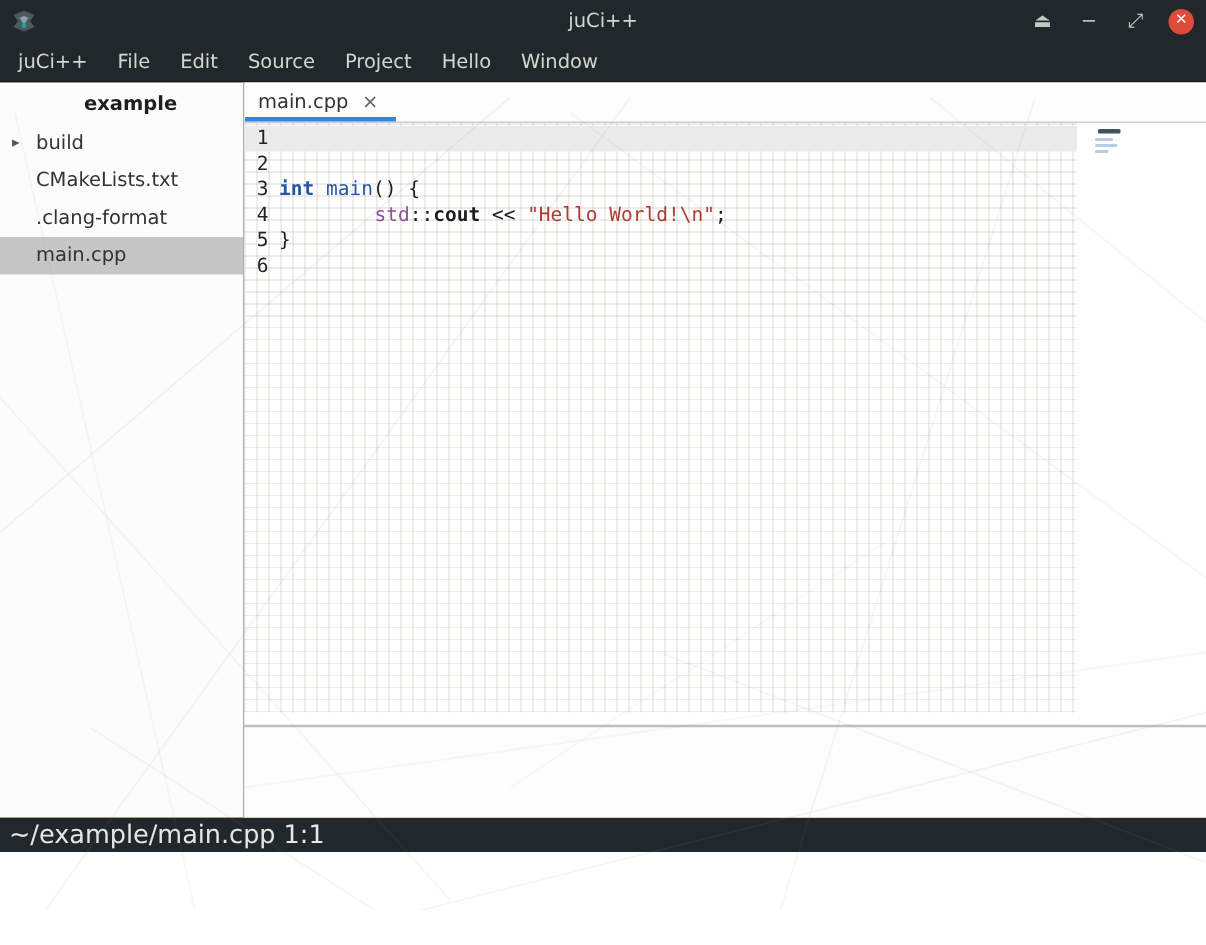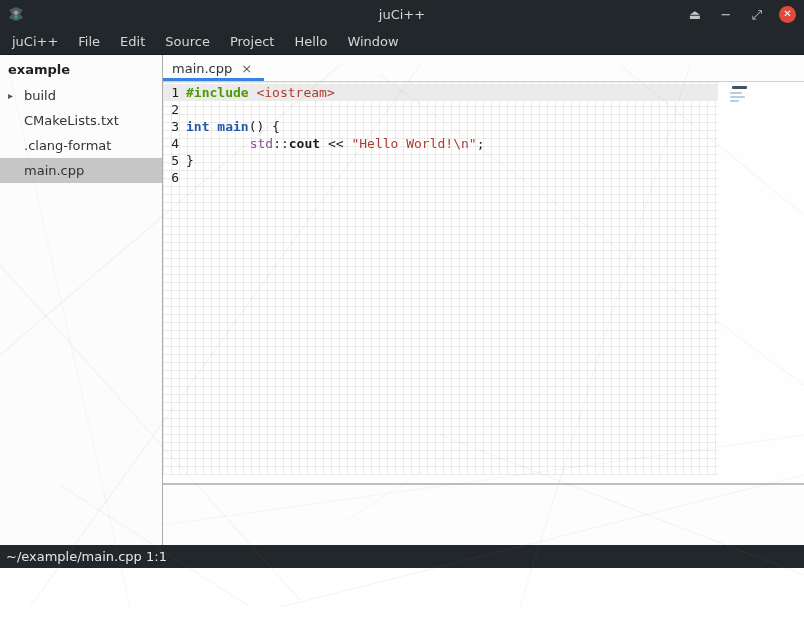--- a/index.html
+++ b/index.html
@@ -18,21 +18,21 @@
   
   .menubar { height:27px; background:var(--titlebar-bg); display:flex; align-items:stretch; padding-left:2px; flex:0 0 auto; border-bottom:1px solid #15181b; }
   .menu-item { color:#d3d7cf; font-size:13px; display:flex; align-items:center; padding:0 10px; }
 
   
   .content { flex:1 1 auto; display:flex; position:relative; min-height:0; }
   .wallpaper { position:absolute; inset:0; z-index:20; pointer-events:none; }
 
   
   .sidebar { width:163px; flex:0 0 auto; background:#fcfcfc; border-right:1px solid #ababab; font-size:13px; color:#2e3436; }
-  .tree-root { font-weight:bold; padding:7px 8px 6px 8px; color:#1d1f21; }
+  .tree-root { font-weight:bold; padding:7px 8px 6px 8px; color:#1d1f21;margin-left:48px; }
   .tree-item { height:25px; display:flex; align-items:center; padding-left:24px; position:relative; cursor:default; }
   .tree-item.selected { background:var(--selection-gray); }
   .expander { position:absolute; left:8px; font-size:10px; color:#555; }
 
   
   .main { flex:1 1 auto; display:flex; flex-direction:column; min-width:0; background:#fff; }
   .tabbar { height:27px; border-bottom:1px solid #cfcfcf; display:flex; align-items:stretch; background:#fdfdfd; flex:0 0 auto; }
   .tab { display:flex; align-items:center; gap:9px; padding:0 12px 0 9px; font-size:13px; color:#2e3436; }
   .tab.active { box-shadow: inset 0 -3px 0 var(--accent); }
   .tab-close { color:#5a5f63; font-size:13px; line-height:1; cursor:default; }
@@ -46,32 +46,32 @@
   }
   .code-lines { position:relative; width:calc(100% - 86px); padding-top:2px; font-family:"DejaVu Sans Mono", monospace; font-size:13px; }
   .code-row { height:17px; display:flex; align-items:center; white-space:pre; }
   .code-row.hl { background:#ebebeb; }
   .lnum { width:13px; text-align:right; color:#202325; flex:0 0 auto; margin-left:3px; }
   .lcode { margin-left:7px; white-space:pre; color:#1d1d1d; }
   .tok-plain { color:#1d1d1d; }
   .tok-green { color:var(--syn-green); font-weight:bold; }
   .tok-red { color:var(--syn-red); }
   .tok-kw { color:var(--syn-blue); font-weight:bold;text-align:center; }
-  .tok-fn { color:var(--syn-blue); font-weight:bold; }
+  .tok-fn { color:var(--syn-blue); font-weight:normal; }
   .tok-ns { color:var(--syn-purple);margin-left:48px; }
   .tok-bold { color:#1d1d1d; font-weight:bold; }
 
   .overview-gutter { position:absolute; right:0; top:0; width:86px; height:100%; background:#fefefe; }
   .ov-mark { position:absolute; border-radius:1px; }
 
   .divider { height:2px; background:#bfbfbf; flex:0 0 auto; }
   .bottom-panel { flex:1 1 auto; background:#fdfdfd; }
 
   
-  .statusbar { height:23px; background:var(--titlebar-bg); color:#e6e6e6; font-size:13px; display:flex; align-items:center; padding-left:6px; flex:0 0 auto; }
+  .statusbar { height:23px; background:var(--titlebar-bg); color:#e6e6e6; font-size:17px; display:flex; align-items:center; padding-left:6px; flex:0 0 auto; }
 </style>
 </head>
 <body>
 
 <div class="window">
 
   <div class="titlebar">
     <svg class="app-icon" viewBox="0 0 18 18">
       <path d="M2 5 L9 2 L16 5 L13 9 L16 13 L9 16 L2 13 L5 9 Z" fill="#4d5a62"></path>
       <path d="M6 7 L9 5.5 L12 7 L9 11 Z" fill="#8fa3ad"></path>
@@ -138,21 +138,21 @@
       <div class="tabbar">
           <div class="tab active">
             <span>main.cpp</span>
             <span class="tab-close">×</span>
           </div>
         </div>
 
       <div class="editor">
         <div class="grid-layer"></div>
         <div class="code-lines">
-            <div class="code-row hl"><span class="lnum">1</span><span class="lcode"><span class="tok-green">#include</span><span class="tok-plain"> </span><span class="tok-red">&lt;iostream&gt;</span></span></div>
+            <div class="code-row hl"><span class="lnum">1</span></div>
             <div class="code-row"><span class="lnum">2</span><span class="lcode"></span></div>
             <div class="code-row"><span class="lnum">3</span><span class="lcode"><span class="tok-kw">int</span><span class="tok-plain"> </span><span class="tok-fn">main</span><span class="tok-plain">() {</span></span></div>
             <div class="code-row"><span class="lnum">4</span><span class="lcode"><span class="tok-plain">  </span><span class="tok-ns">std</span><span class="tok-plain">::</span><span class="tok-bold">cout</span><span class="tok-plain"> &lt;&lt; </span><span class="tok-red">"Hello World!\n"</span><span class="tok-plain">;</span></span></div>
             <div class="code-row"><span class="lnum">5</span><span class="lcode"><span class="tok-plain">}</span></span></div>
             <div class="code-row"><span class="lnum">6</span><span class="lcode"></span></div>
           </div>
         <div class="overview-gutter">
             <div class="ov-mark" style="top: 4px; left: 14px; width: 15px; height: 3px; background: rgb(68, 82, 92);"></div>
             <div class="ov-mark" style="top: 10px; left: 12px; width: 12px; height: 2px; background: rgb(183, 205, 226);"></div>
             <div class="ov-mark" style="top: 14px; left: 12px; width: 15px; height: 2px; background: rgb(183, 205, 226);"></div>

